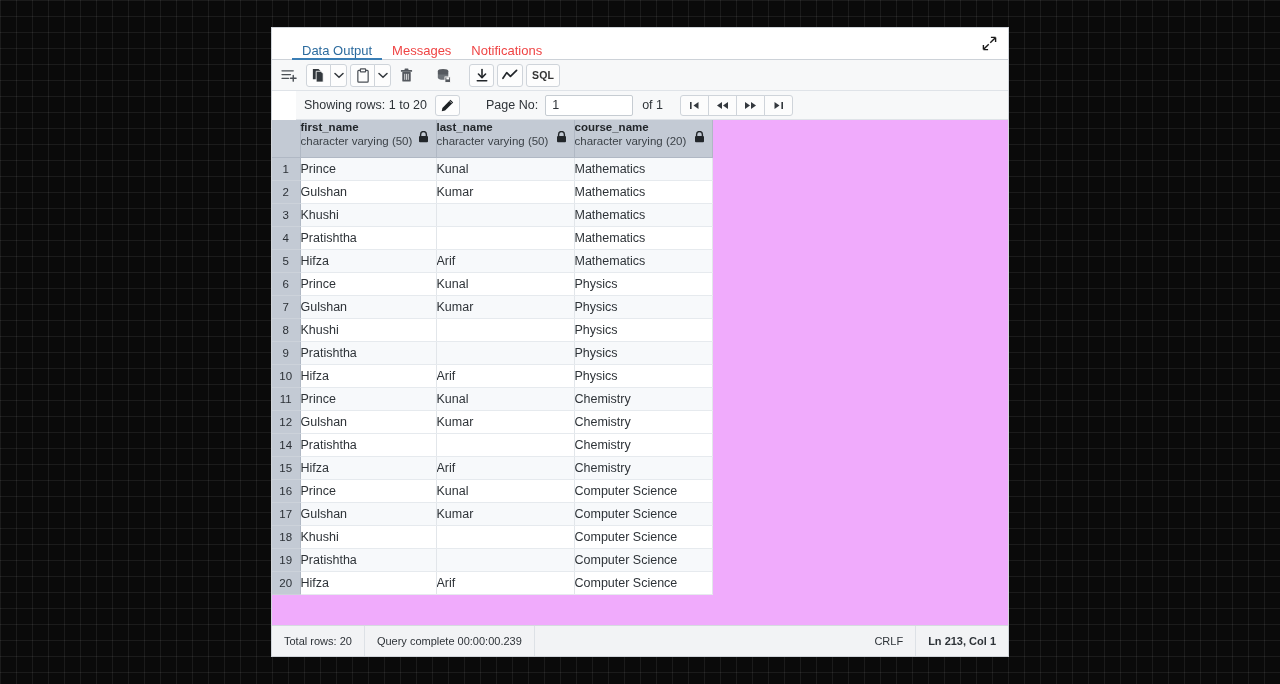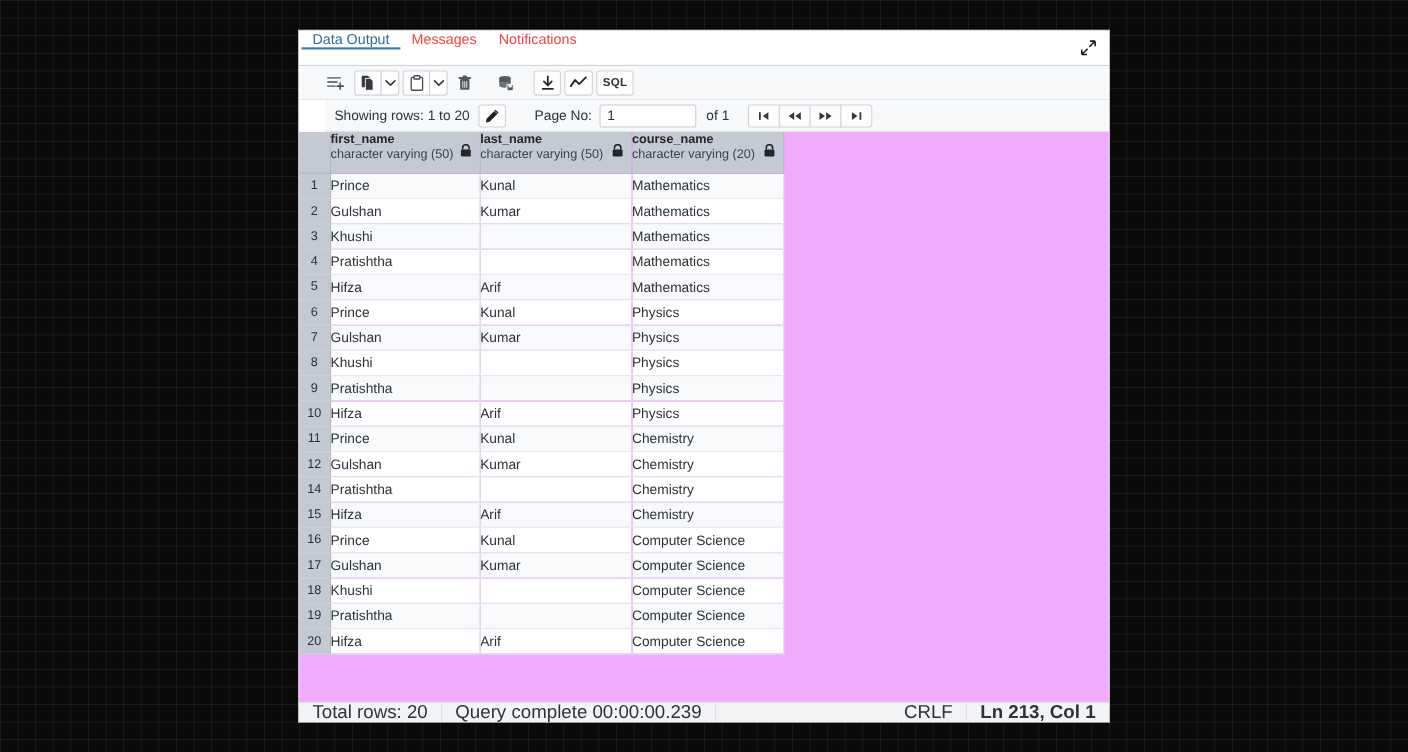--- a/index.html
+++ b/index.html
@@ -27,24 +27,24 @@
     flex-direction: column;
     box-shadow: 0 0 0 1px #d0d4d9;
   }
 
   
   .tabbar {
     height: 32px;
     background: #fff;
     border-bottom: 1px solid #cdd2d8;
     display: flex;
-    align-items: flex-start;
+    align-items: flex-end;
     position: relative;
     flex: 0 0 auto;
-    padding-left: 2px;
+    padding-left: 20px;
   }
   .tab {
     display: flex; align-items: center;
     padding: 0 10px;
     font-size: 13px;
     color: #ef4444;
     cursor: pointer;
     border-bottom: 2px solid transparent;
     margin-bottom: -1px;
     white-space: nowrap;
@@ -62,21 +62,21 @@
     cursor: pointer;
   }
 
   
   .toolbar {
     height: 31px;
     background: #f7f8f9;
     border-bottom: 1px solid #dfe3e8;
     display: flex;
     align-items: center;
-    padding: 0 20px;
+    padding: 0 4px;
     gap: 3px;
     flex: 0 0 auto;
   }
   .tbtn {
     height: 23px;
     min-width: 25px;
     padding: 0 4px;
     background: #fdfdfd;
     border: 1px solid #cfd4da;
     border-radius: 3px;
@@ -218,26 +218,26 @@
     white-space: nowrap;
     overflow: hidden;
     text-overflow: ellipsis;
     cursor: cell;
   }
   tr.odd td.cell { background: #f7f9fb; }
   tr.even td.cell { background: #ffffff; }
 
   
   .statusbar {
-    height: 18px;
+    height: 31px;
     background: #f2f3f5;
     border-top: 1px solid #d5dae0;
     display: flex;
     align-items: center;
-    font-size: 17px;
+    font-size: 11px;
     color: #2e3338;
     flex: 0 0 auto;
   }
   .st-cell {
     padding: 0 12px;
     height: 100%;
     display: flex; align-items: center;
     border-right: 1px solid #dde1e6;
     white-space: nowrap;
   }

